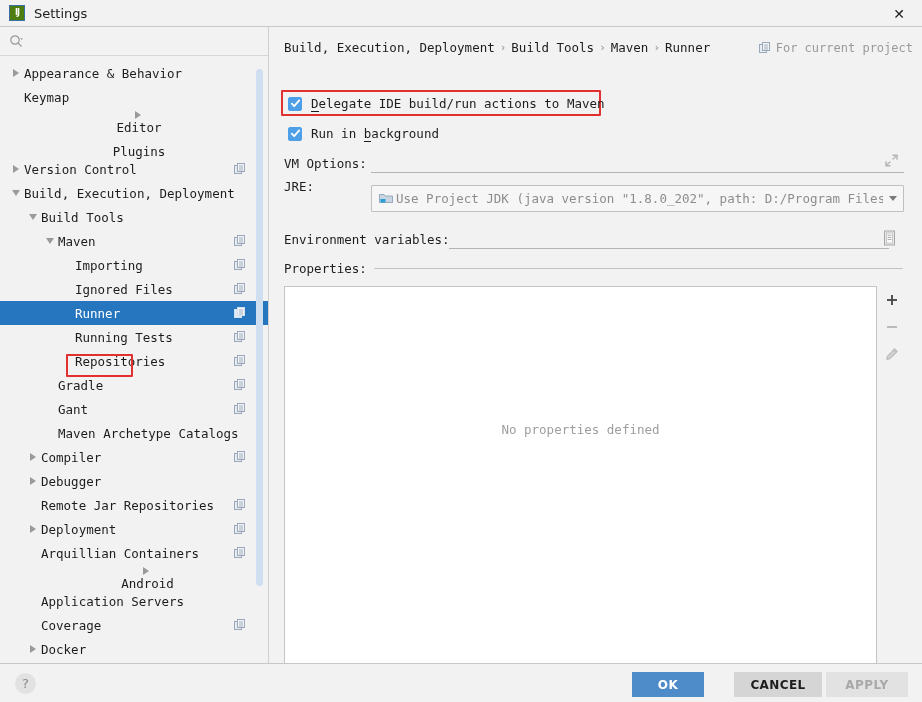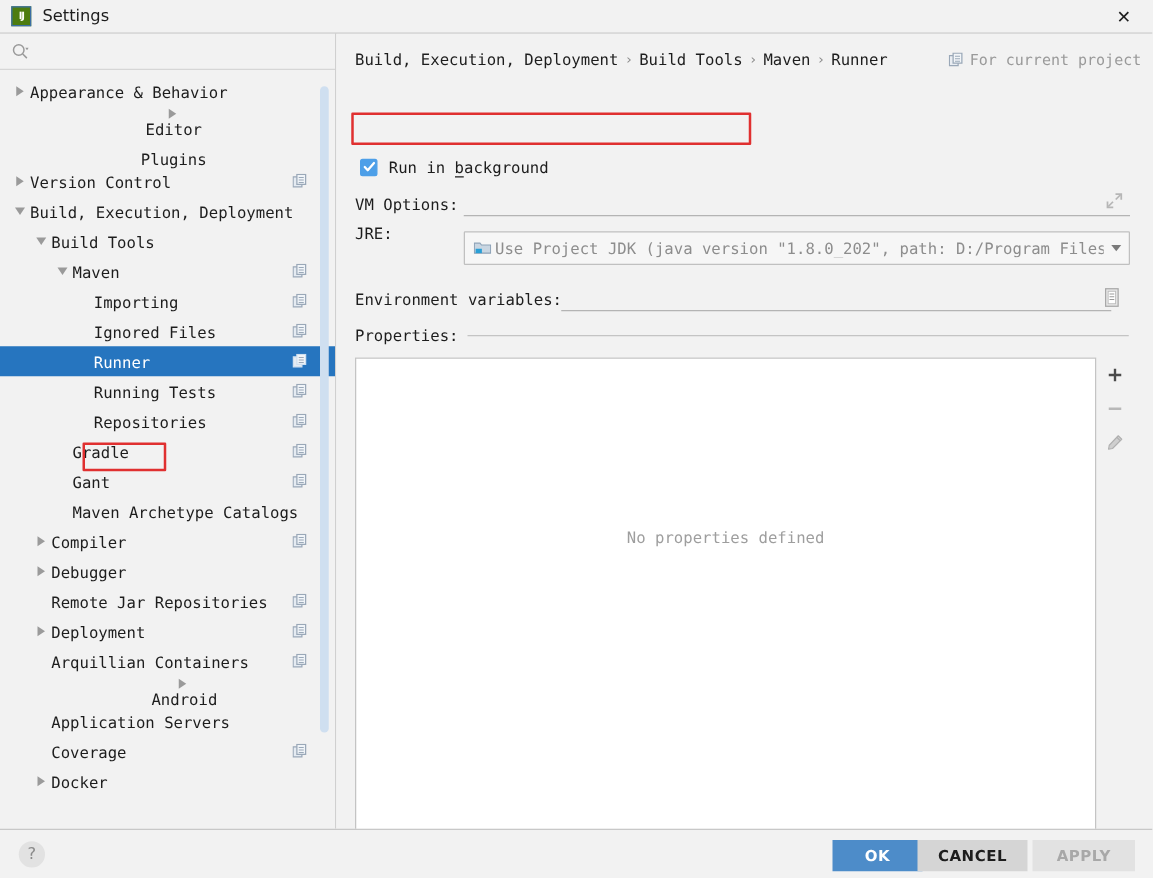--- a/index.html
+++ b/index.html
@@ -267,21 +267,21 @@
   .dlg-btn {
     position: absolute; top: 8px;
     height: 25px;
     display: flex; align-items: center; justify-content: center;
     font-family: "DejaVu Sans", sans-serif;
     font-size: 12px; font-weight: bold;
     letter-spacing: 0.4px;
     cursor: pointer;
     border: none;
   }
-  .btn-ok { background: #4d8cc9; color: #ffffff; left: 666px; width: 72px; }
+  .btn-ok { background: #4d8cc9; color: #ffffff; left: 632px; width: 72px; }
   .btn-cancel { background: #d5d5d5; color: #1d1d1d; left: 734px; width: 88px; }
   .btn-apply { background: #e2e2e2; color: #a8a8a8; left: 826px; width: 82px; cursor: default; }
 </style>
 </head>
 <body>
 
 <div id="app">
 
   <div class="titlebar">
     <div class="ij-logo">
@@ -304,20 +304,24 @@
       <input class="search-input" type="text" value="" placeholder="" style="">
     </div>
 
     <div class="tree">
       <div id="tree-rows">
           <div class="tree-row" style="padding-left: 10px;">
             <span class="arrow collapsed">
               <i></i>
             </span>
             <span class="label">Appearance &amp; Behavior</span>
+          </div>
+          <div class="tree-row" style="padding-left: 10px;">
+            <span class="arrow none"></span>
+            <span class="label">Keymap</span>
           </div>
           <div class="tree-row" style="padding-left: 10px; flex-direction: column;">
             <span class="arrow collapsed">
               <i></i>
             </span>
             <span class="label">Editor</span>
           </div>
           <div class="tree-row" style="padding-left: 10px; flex-direction: column;">
             <span class="arrow none"></span>
             <span class="label">Plugins</span>
@@ -548,20 +552,28 @@
           <rect x="3.5" y="0.5" width="7" height="8" fill="#f2f5f8" stroke="#9aa8b8" stroke-width="1"></rect>
           <line x1="5" y1="3" x2="9" y2="3" stroke="#9aa8b8" stroke-width="0.9"></line>
           <line x1="5" y1="5" x2="9" y2="5" stroke="#9aa8b8" stroke-width="0.9"></line>
           <line x1="5" y1="7" x2="9" y2="7" stroke="#9aa8b8" stroke-width="0.9"></line>
         </svg>
       </span>
       <span>For current project</span>
     </div>
 
     <div class="row-highlight" style="left:12px; top:63px; width:320px; height:26px;"></div>
+    <div class="checkbox-row" style="left:19px; top:69px;">
+      <span class="cb checked">
+        <svg width="11" height="11" viewBox="0 0 11 11">
+          <polyline points="1.8,5.6 4.2,8.2 9.2,2.4" fill="none" stroke="#ffffff" stroke-width="1.8" stroke-linecap="round" stroke-linejoin="round"></polyline>
+        </svg>
+      </span>
+      <span class="cb-label"><span class="mn">D</span><span>elegate IDE build/run actions to Maven</span></span>
+    </div>
 
     <div class="checkbox-row" style="left:19px; top:99px;">
       <span class="cb checked">
         <svg width="11" height="11" viewBox="0 0 11 11">
           <polyline points="1.8,5.6 4.2,8.2 9.2,2.4" fill="none" stroke="#ffffff" stroke-width="1.8" stroke-linecap="round" stroke-linejoin="round"></polyline>
         </svg>
       </span>
       <span class="cb-label"><span>Run in </span><span class="mn">b</span><span>ackground</span></span>
     </div>
 

